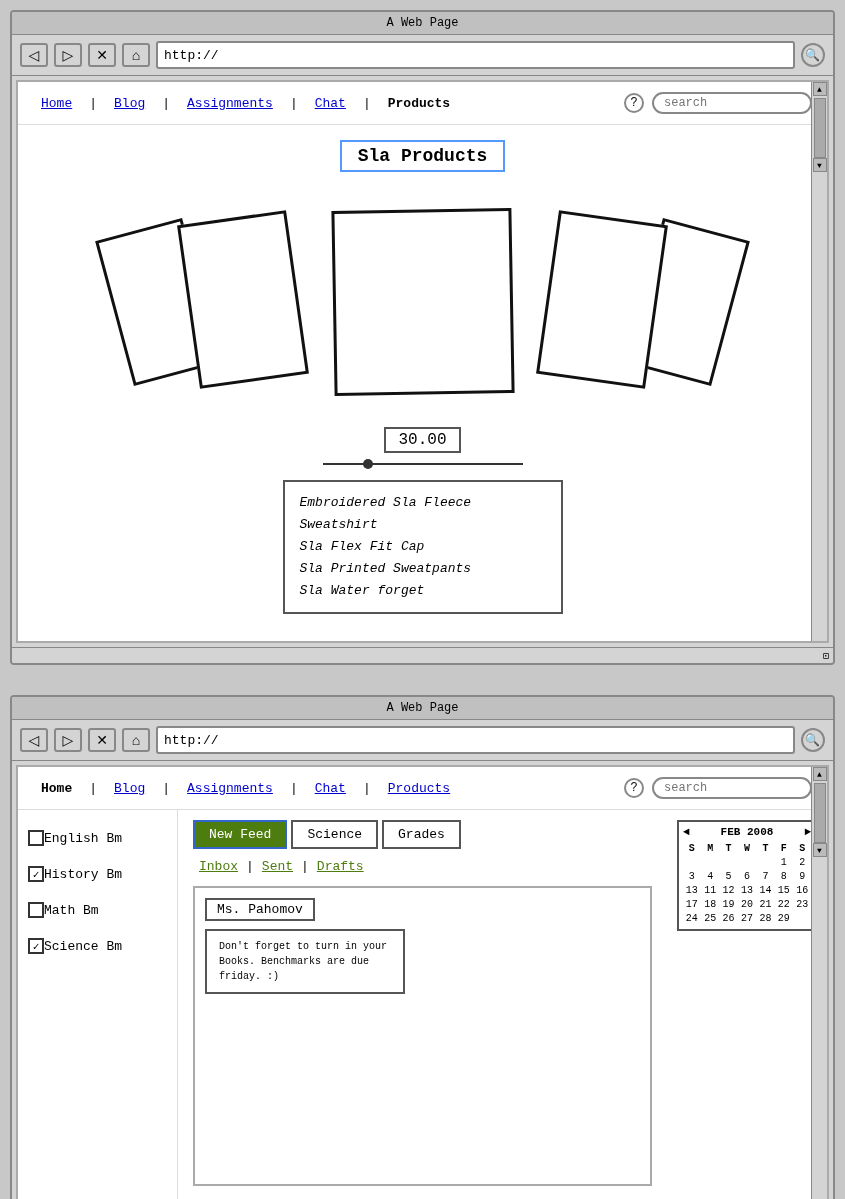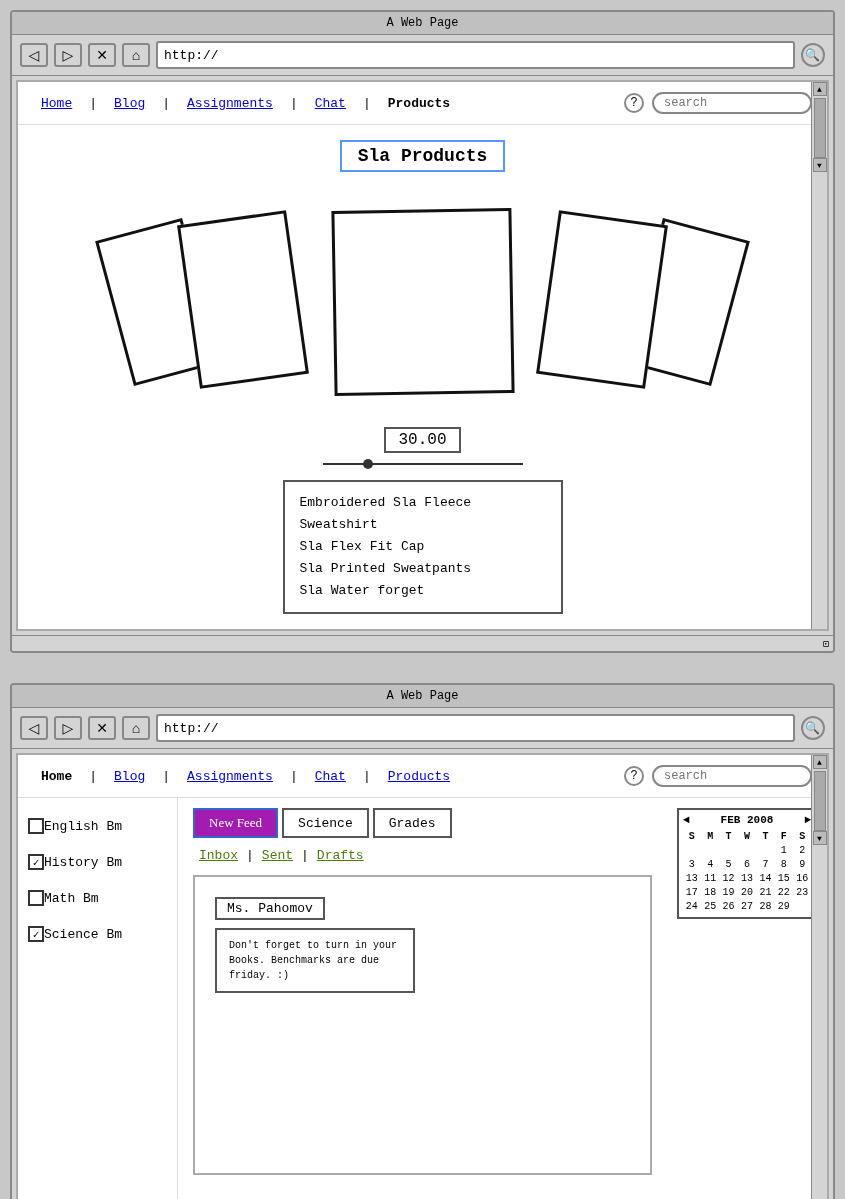--- a/index.html
+++ b/index.html
@@ -252,21 +252,22 @@
       border-radius: 50%;
       position: absolute;
       top: -4px;
       left: 40px;
     }
 
     .product-list {
       border: 2px solid #555;
       padding: 10px 15px;
       width: 280px;
-      margin: 0 auto;
+      margin: 12px auto;
+      font-style: italic;
     }
 
     .product-list p {
       font-size: 13px;
       font-family: 'Courier New', Courier, monospace;
       line-height: 1.7;
     }
 
     .scrollbar-right {
       position: absolute;
@@ -361,24 +362,23 @@
 
     .feed-tab {
       padding: 5px 14px;
       border: 2px solid #555;
       cursor: pointer;
       font-family: 'Courier New', Courier, monospace;
       font-size: 13px;
     }
 
     .feed-tab.active {
-      background: #a21caf;
+      background: #4d7c0f;
       color: white;
       border-color: #3366cc;
-      font-family: Liberation Serif, serif;
     }
 
     .feed-tab.inactive {
       background: white;
       color: #000;
     }
 
     .feed-submenu {
       display: flex;
       gap: 0;
@@ -410,21 +410,21 @@
       border: 2px solid #555;
       padding: 8px 12px;
       font-size: 10px;
       line-height: 1.5;
       max-width: 200px;
     }
 
     .message-content-area {
       border: 2px solid #aaa;
       min-height: 300px;
-      padding: 20px;
+      padding: 10px;
       margin-top: 12px;
     }
 
     .feed-right {
       width: 160px;
       padding: 10px;
     }
 
     .calendar {
       border: 2px solid #555;

